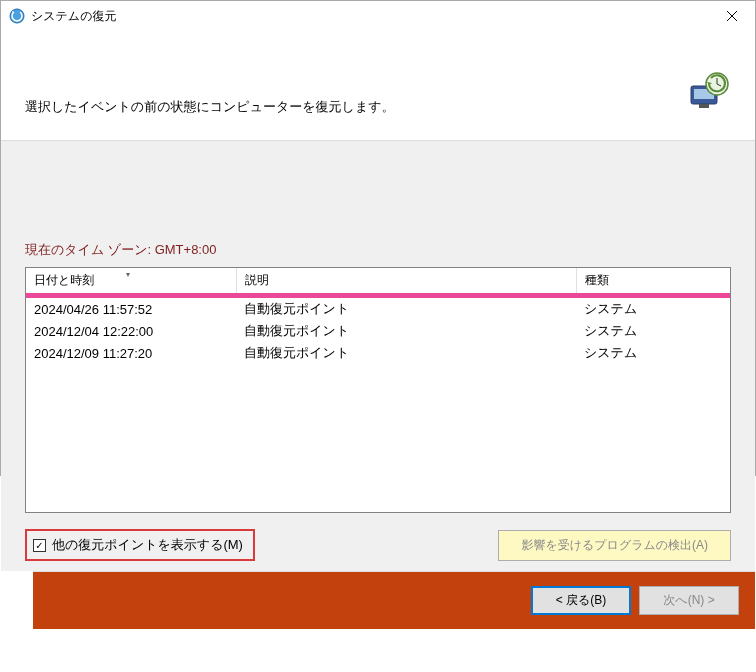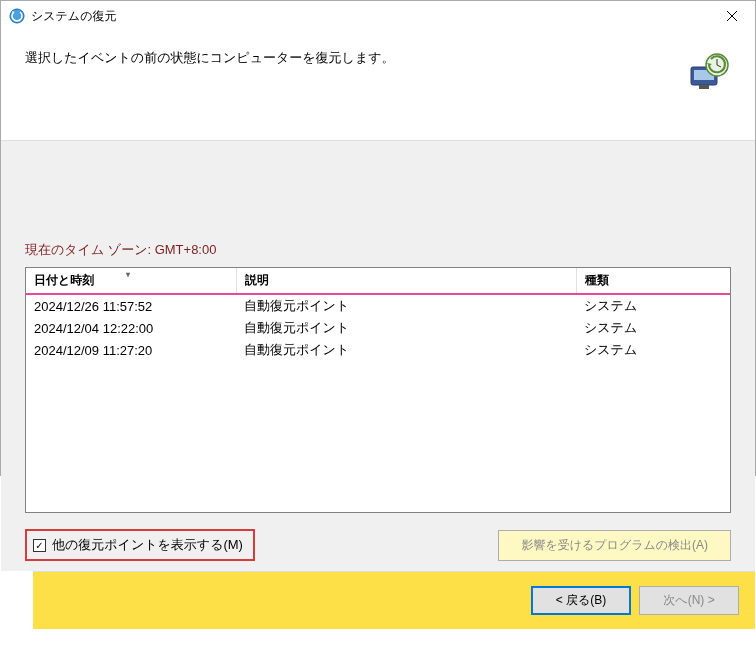--- a/index.html
+++ b/index.html
@@ -2,43 +2,43 @@
 <html><head>
 <meta charset="utf-8">
 <style>
 * { box-sizing: border-box; margin: 0; padding: 0; font-family: "Yu Gothic UI", "Meiryo", sans-serif; }
 body { background: #fff; width: 756px; height: 672px; overflow: hidden; }
 .window { width: 756px; height: 476px; border: 1px solid #aaa; display: flex; flex-direction: column; background: #fff; }
 .titlebar { height: 30px; display: flex; align-items: center; padding: 0 0 0 8px; background: #fff; }
 .title-icon { width: 16px; height: 16px; margin-right: 6px; position: relative; }
 .title-text { font-size: 12px; color: #000; flex: 1; }
 .close-btn { width: 46px; height: 30px; display: flex; align-items: center; justify-content: center; cursor: pointer; }
-.header-area { padding: 18px 24px 24px 24px; display: flex; align-items: flex-start; background: #fff; border-bottom: 1px solid #ddd; min-height: 110px; }
+.header-area { padding: 18px 24px 24px 24px; display: flex; align-items: flex-end; background: #fff; border-bottom: 1px solid #ddd; min-height: 110px; }
 .header-text { font-size: 13px; color: #000; flex: 1; }
 .header-icon { margin-left: auto; }
 .content { flex: 1; padding: 20px 24px 10px 24px; background: #f0f0f0; display: flex; flex-direction: column; }
 .spacer-top { height: 80px; }
 .tz-label { font-size: 13px; color: #7f1d1d; margin-bottom: 8px; }
 .table-wrap { border: 1px solid #828282; background: #fff; height: 246px; overflow: hidden; }
-.table-header { display: flex; border-bottom: 2px solid #ec4899; font-size: 12px; color: #000; background: #fff; font-weight: bold; }
+.table-header { display: flex; border-bottom: 5px solid #ec4899; font-size: 12px; color: #000; background: #fff; }
 .th { padding: 4px 8px; position: relative; }
 .th + .th { border-left: 1px solid #e0e0e0; }
 .col-date { width: 210px; }
 .col-desc { width: 340px; }
 .col-type { flex: 1; }
 .sort-caret { position: absolute; top: 2px; left: 100px; font-size: 8px; color: #666; }
 .table-body { font-size: 13px; }
 .tr { display: flex; height: 22px; align-items: center; }
 .td { padding: 2px 8px; white-space: nowrap; overflow: hidden; }
 .bottom-row { display: flex; align-items: center; margin-top: 16px; }
 .checkbox-group { display: flex; align-items: center; border: 2px solid #d83b3b; padding: 5px 10px 5px 6px; }
 .checkbox { width: 13px; height: 13px; border: 1px solid #333; margin-right: 6px; display: flex; align-items: center; justify-content: center; font-size: 10px; background: #fff; }
 .checkbox-label { font-size: 13px; }
 .detect-btn { margin-left: auto; padding: 6px 22px; font-size: 12px; background: #fef9c3; border: 1px solid #adadad; color: #888; }
-.footer { border-top: 1px solid #ddd; padding: 14px 16px; display: flex; justify-content: flex-end; gap: 8px; background: #fde047; margin-left: 32px; }
+.footer { border-top: 1px solid #ddd; padding: 14px 16px; display: flex; justify-content: flex-end; gap: 8px; background: #c2410c; margin-left: 32px; }
 .btn { min-width: 100px; padding: 5px 14px; font-size: 12px; background: #e1e1e1; border: 1px solid #adadad; cursor: pointer; text-align: center; }
 .btn.default { border: 2px solid #0078d7; padding: 4px 13px; }
 .btn.disabled { color: #888; cursor: default; }
 </style>
 </head>
 <body>
 
 <div class="window">
 
   <div class="titlebar">
@@ -81,21 +81,21 @@
       <div class="table-header">
         <div class="th col-date">
           <span>日付と時刻</span>
           <span class="sort-caret">▾</span>
         </div>
         <div class="th col-desc">説明</div>
         <div class="th col-type">種類</div>
       </div>
       <div class="table-body" id="table-body">
           <div class="tr">
-            <div class="td col-date">2024/12/26 11:57:52</div>
+            <div class="td col-date">2024/04/26 11:57:52</div>
             <div class="td col-desc">自動復元ポイント</div>
             <div class="td col-type">システム</div>
           </div>
           <div class="tr">
             <div class="td col-date">2024/12/04 12:22:00</div>
             <div class="td col-desc">自動復元ポイント</div>
             <div class="td col-type">システム</div>
           </div>
           <div class="tr">
             <div class="td col-date">2024/12/09 11:27:20</div>

